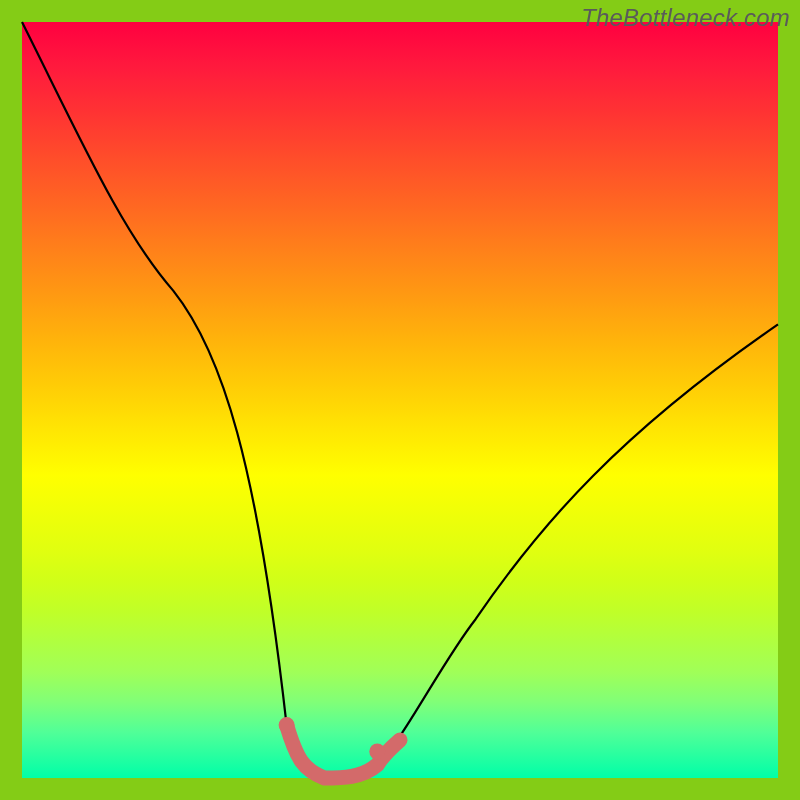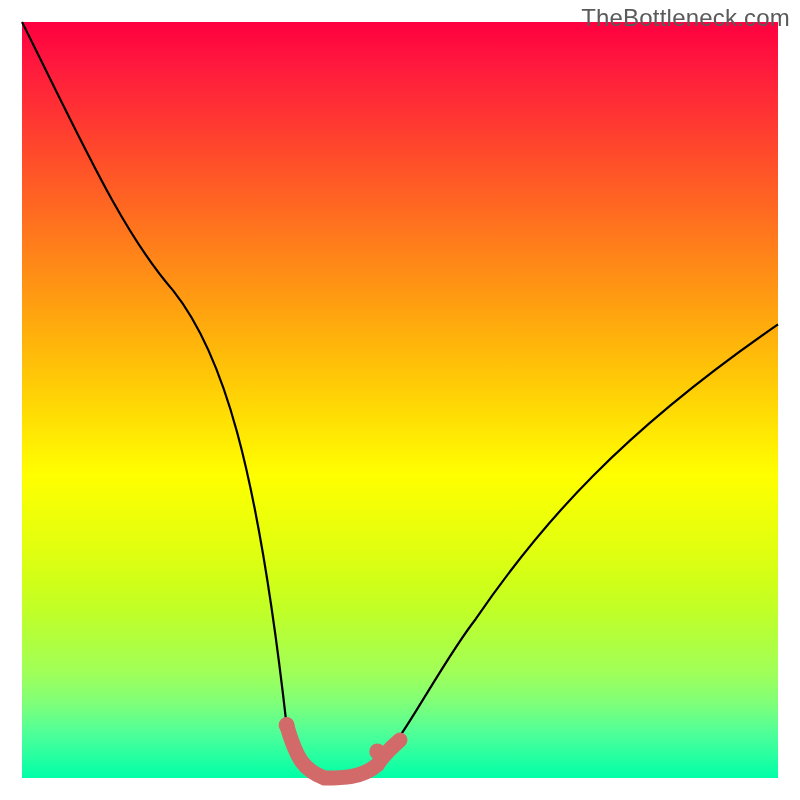--- a/index.html
+++ b/index.html
@@ -8,21 +8,22 @@
     width: 800px;
     height: 800px;
     background: #000;
     overflow: hidden;
     font-family: Arial, Helvetica, sans-serif;
   }
   .frame {
     position: relative;
     width: 800px;
     height: 800px;
-    background: #ffffff;
+    background: #84cc16;
+    font-style: italic;
   }
   .plot {
     position: absolute;
     left: 22px;
     top: 22px;
     width: 756px;
     height: 756px;
     
     background: linear-gradient(
       to bottom,

